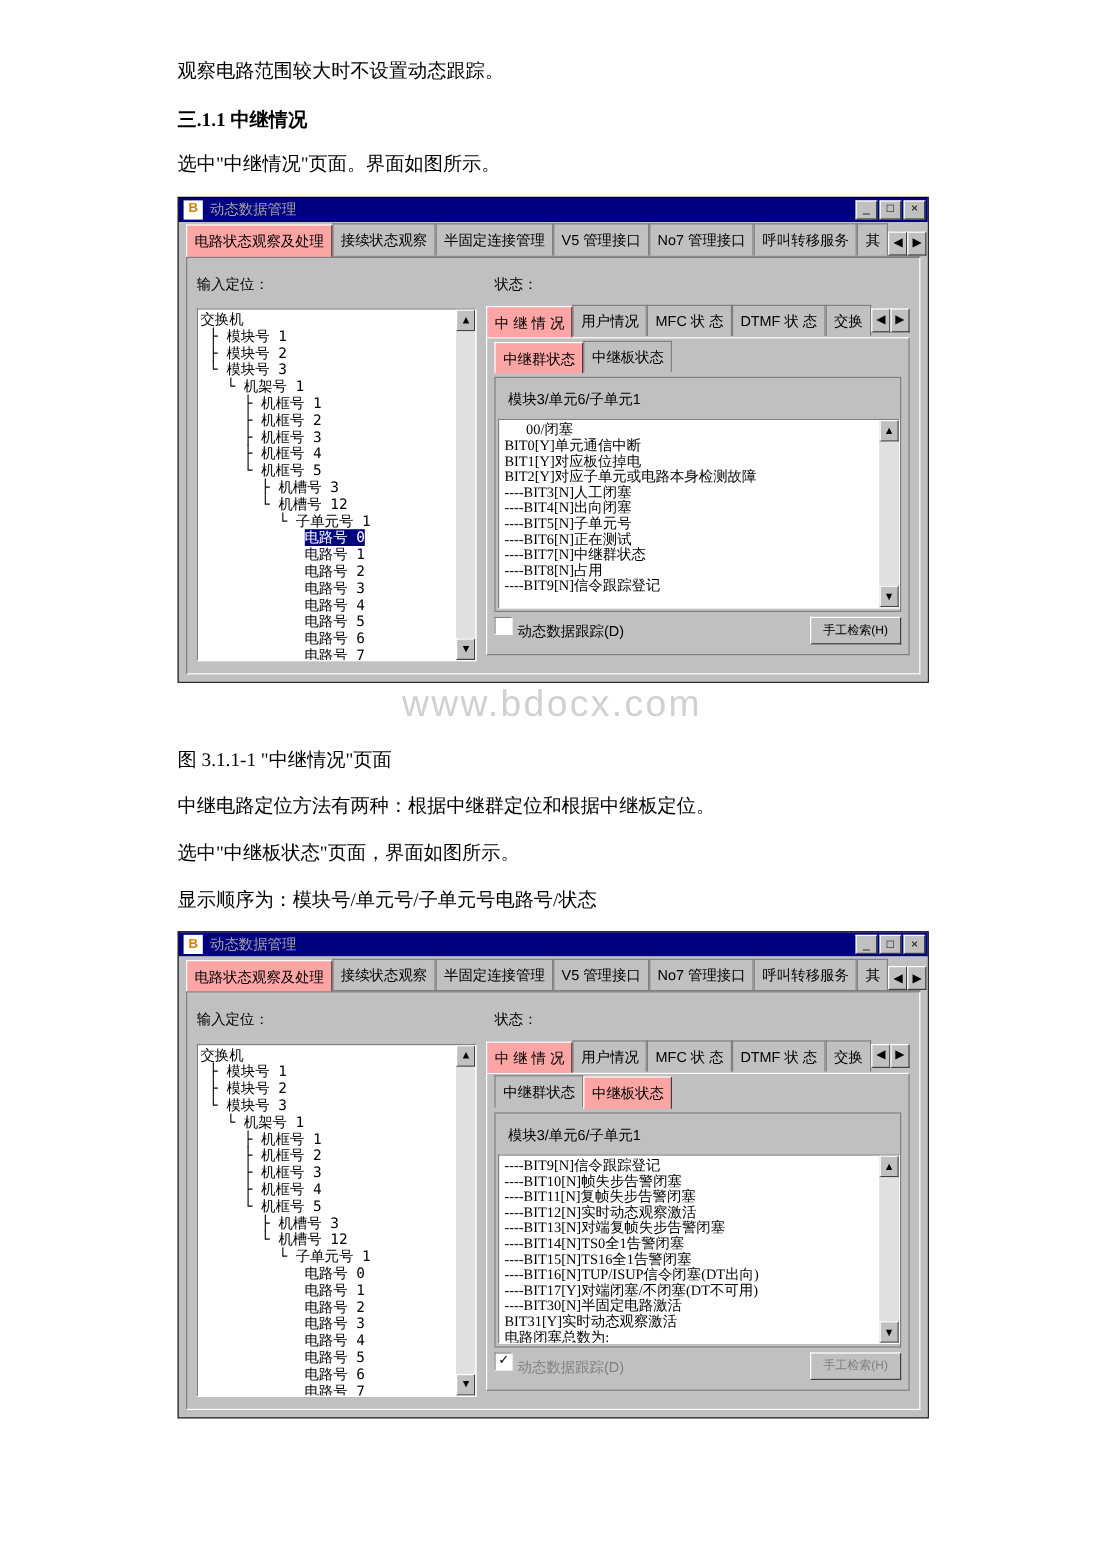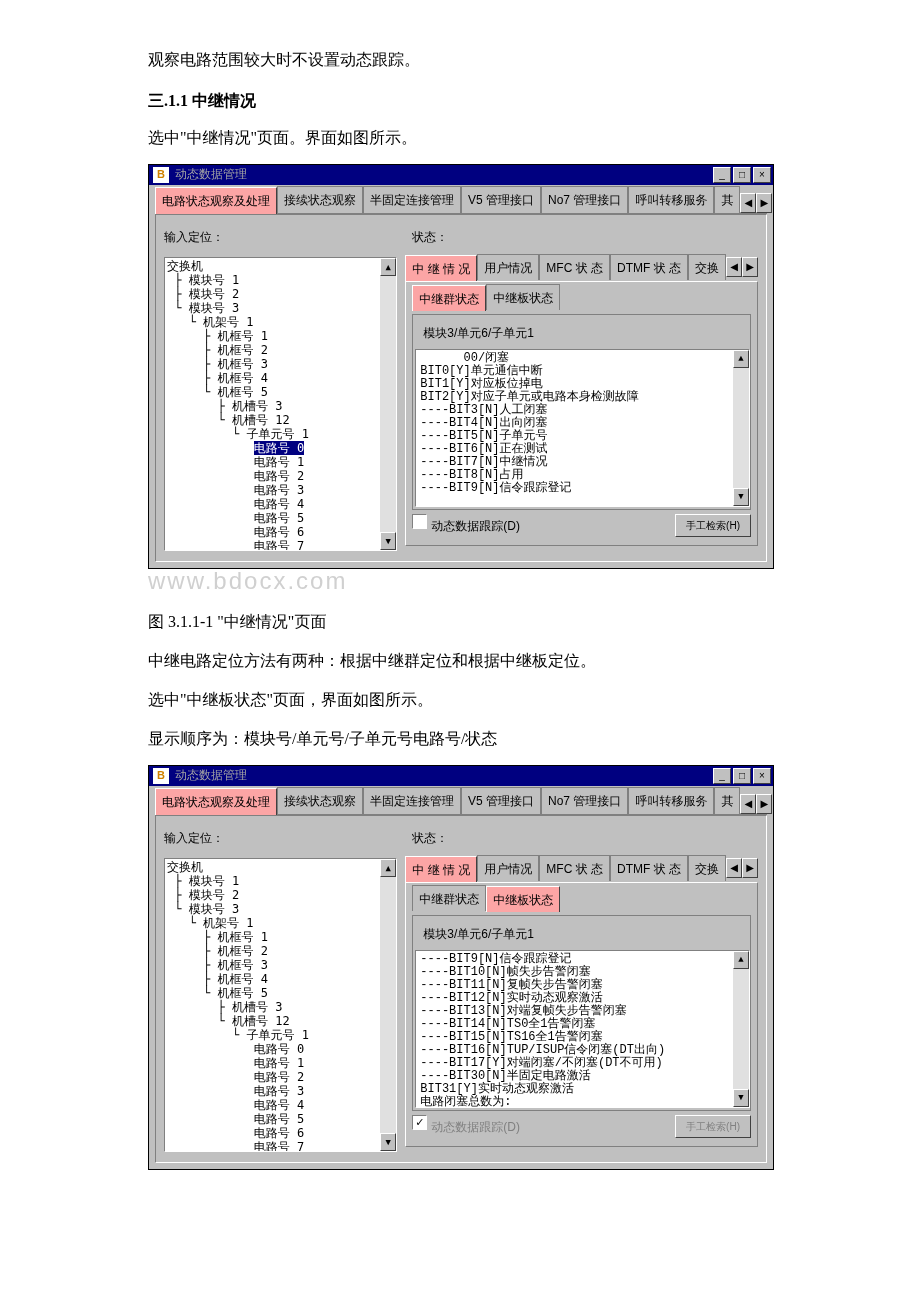--- a/index.html
+++ b/index.html
@@ -25,28 +25,28 @@
   .sel{background:#000080;color:#fff}
   .sb{position:absolute;right:0;top:0;width:16px;height:100%;background:#c0c0c0;display:flex;flex-direction:column}
   .sb div.a{height:16px;border:1px solid #fff;border-right-color:#404040;border-bottom-color:#404040;display:flex;align-items:center;justify-content:center;font-size:9px}
   .sb div.trk{flex:1;background:#e0e0e0}
   .stat{flex:1;margin-left:8px}
   .itabs{display:flex;align-items:center;height:20px}
   .itabs .tab-act,.itabs .tab{font-size:12px}
   .itabs2{display:flex;align-items:flex-end;height:20px;margin-top:2px}
   .frame{border:1px solid #808080;border-top-color:#fff;border-left-color:#fff;background:#c0c0c0;padding:6px;margin-top:4px}
   .inner-frame{border:1px solid #808080;background:#c0c0c0;padding:2px}
-  .si{background:#fff;border:1px solid #808080;border-right-color:#fff;border-bottom-color:#fff;width:100%;height:156px;position:relative;font-family:Liberation Mono, monospace;font-size:12px;line-height:13px;overflow:hidden}
+  .si{background:#fff;border:1px solid #808080;border-right-color:#fff;border-bottom-color:#fff;width:100%;height:156px;position:relative;font-family:Liberation Serif, serif;font-size:12px;line-height:13px;overflow:hidden}
   .si-in{padding:2px 4px}
   .si .ln{white-space:pre}
   .bot{display:flex;align-items:flex-start;padding:4px 0 0}
   .cb{width:13px;height:13px;background:#fff;border:1px solid #808080;border-right-color:#fff;border-bottom-color:#fff;margin-right:4px;display:inline-flex;align-items:center;justify-content:center;font-size:11px}
   .btn{border:1px solid #fff;border-right-color:#404040;border-bottom-color:#404040;background:#c0c0c0;padding:2px 10px;font-size:10px;margin-left:auto}
   .btn.dis{color:#808080}
-  .wm{color:#d0d0d0;font-size:24px;text-align:left;letter-spacing:2px;margin:-16px 0 0;font-family:Arial,sans-serif}
+  .wm{color:#d0d0d0;font-size:31px;text-align:center;letter-spacing:2px;margin:-16px 0 0;font-family:Arial,sans-serif}
   .panel{border:1px solid #fff;border-top-color:#808080;border-left-color:#808080;padding:6px}
 </style>
 </head>
 <body>
 
 <p>观察电路范围较大时不设置动态跟踪。</p>
 <p class="h">三.1.1 中继情况</p>
 <p>选中"中继情况"页面。界面如图所示。</p>
 
 <div class="win">
@@ -132,21 +132,21 @@
         <div class="si-in" id="linesA">
                     <div class="ln">      00/闭塞</div>
                     <div class="ln"></div>
                     <div class="ln">BIT0[Y]单元通信中断</div>
                     <div class="ln">BIT1[Y]对应板位掉电</div>
                     <div class="ln">BIT2[Y]对应子单元或电路本身检测故障</div>
                     <div class="ln">----BIT3[N]人工闭塞</div>
                     <div class="ln">----BIT4[N]出向闭塞</div>
                     <div class="ln">----BIT5[N]子单元号</div>
                     <div class="ln">----BIT6[N]正在测试</div>
-                    <div class="ln">----BIT7[N]中继情况</div>
+                    <div class="ln">----BIT7[N]中继群状态</div>
                     <div class="ln">----BIT8[N]占用</div>
                     <div class="ln">----BIT9[N]信令跟踪登记</div>
                   </div>
         <div class="sb">
                     <div class="a">▲</div>
                     <div class="trk"></div>
                     <div class="a">▼</div>
                   </div>
        </div>
       </div>

